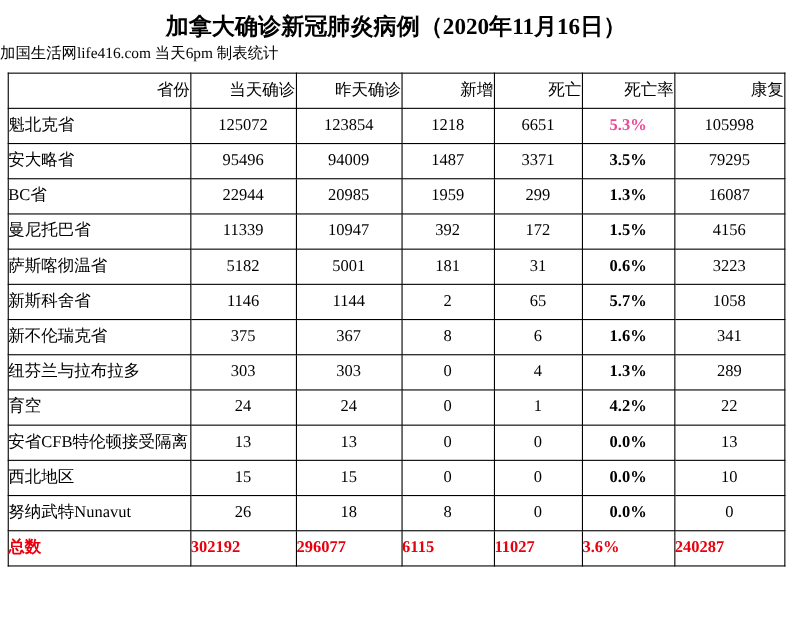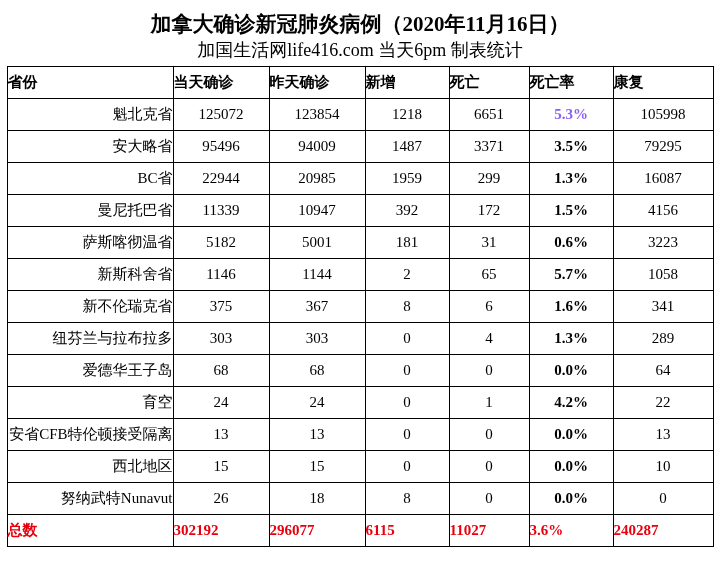--- a/index.html
+++ b/index.html
@@ -23,22 +23,21 @@
   .title {
     text-align: center;
     font-size: 21px;
     font-weight: bold;
     font-family: "Liberation Serif", serif;
     padding-top: 10px;
     letter-spacing: 0px;
     line-height: 28px;
   }
   .subtitle {
-    text-align: center;
-    font-size: 18px;
+    font-size: 14px;
     font-family: "Liberation Serif", serif;
     padding-top: 2px;
     padding-bottom: 6px;
     line-height: 20px;
   }
   table.covid {
     border-collapse: collapse;
     width: 706px;
     margin: 0 auto;
     table-layout: fixed;
@@ -46,39 +45,39 @@
   table.covid td, table.covid th {
     border: 1px solid #000000;
     font-size: 15px;
     font-family: "Liberation Serif", serif;
     padding: 0;
     height: 31px;
     line-height: 31px;
     box-sizing: border-box;
   }
   th.hdr {
-    font-weight: bold;
-    text-align: left;
+    font-weight: normal;
+    text-align: right;
     font-size: 16px;
     margin-left: 37px;
   }
   td.prov {
-    text-align: right;
+    text-align: left;
     padding-left: 6px;
     font-size: 15px;
   }
   td.num {
     text-align: center;
   }
   td.rate {
     text-align: center;
     font-weight: bold;
   }
   .red {
-    color: #8b5cf6;
+    color: #ec4899;
     margin-top: 39px;
   }
   tr.total td {
     font-weight: bold;
     color: #e8000d;
     text-align: left;
   }
   tr.total td.prov {
     padding-left: 0;
   }
@@ -187,29 +186,20 @@
         <tr>
           <td class="prov">纽芬兰与拉布拉多</td>
           <td class="num">303</td>
           <td class="num">303</td>
           <td class="num">0</td>
           <td class="num">4</td>
           <td class="rate">1.3%</td>
           <td class="num">289</td>
         </tr>
         <tr>
-          <td class="prov">爱德华王子岛</td>
-          <td class="num">68</td>
-          <td class="num">68</td>
-          <td class="num">0</td>
-          <td class="num">0</td>
-          <td class="rate">0.0%</td>
-          <td class="num">64</td>
-        </tr>
-        <tr>
           <td class="prov">育空</td>
           <td class="num">24</td>
           <td class="num">24</td>
           <td class="num">0</td>
           <td class="num">1</td>
           <td class="rate">4.2%</td>
           <td class="num">22</td>
         </tr>
         <tr>
           <td class="prov">安省CFB特伦顿接受隔离</td>

